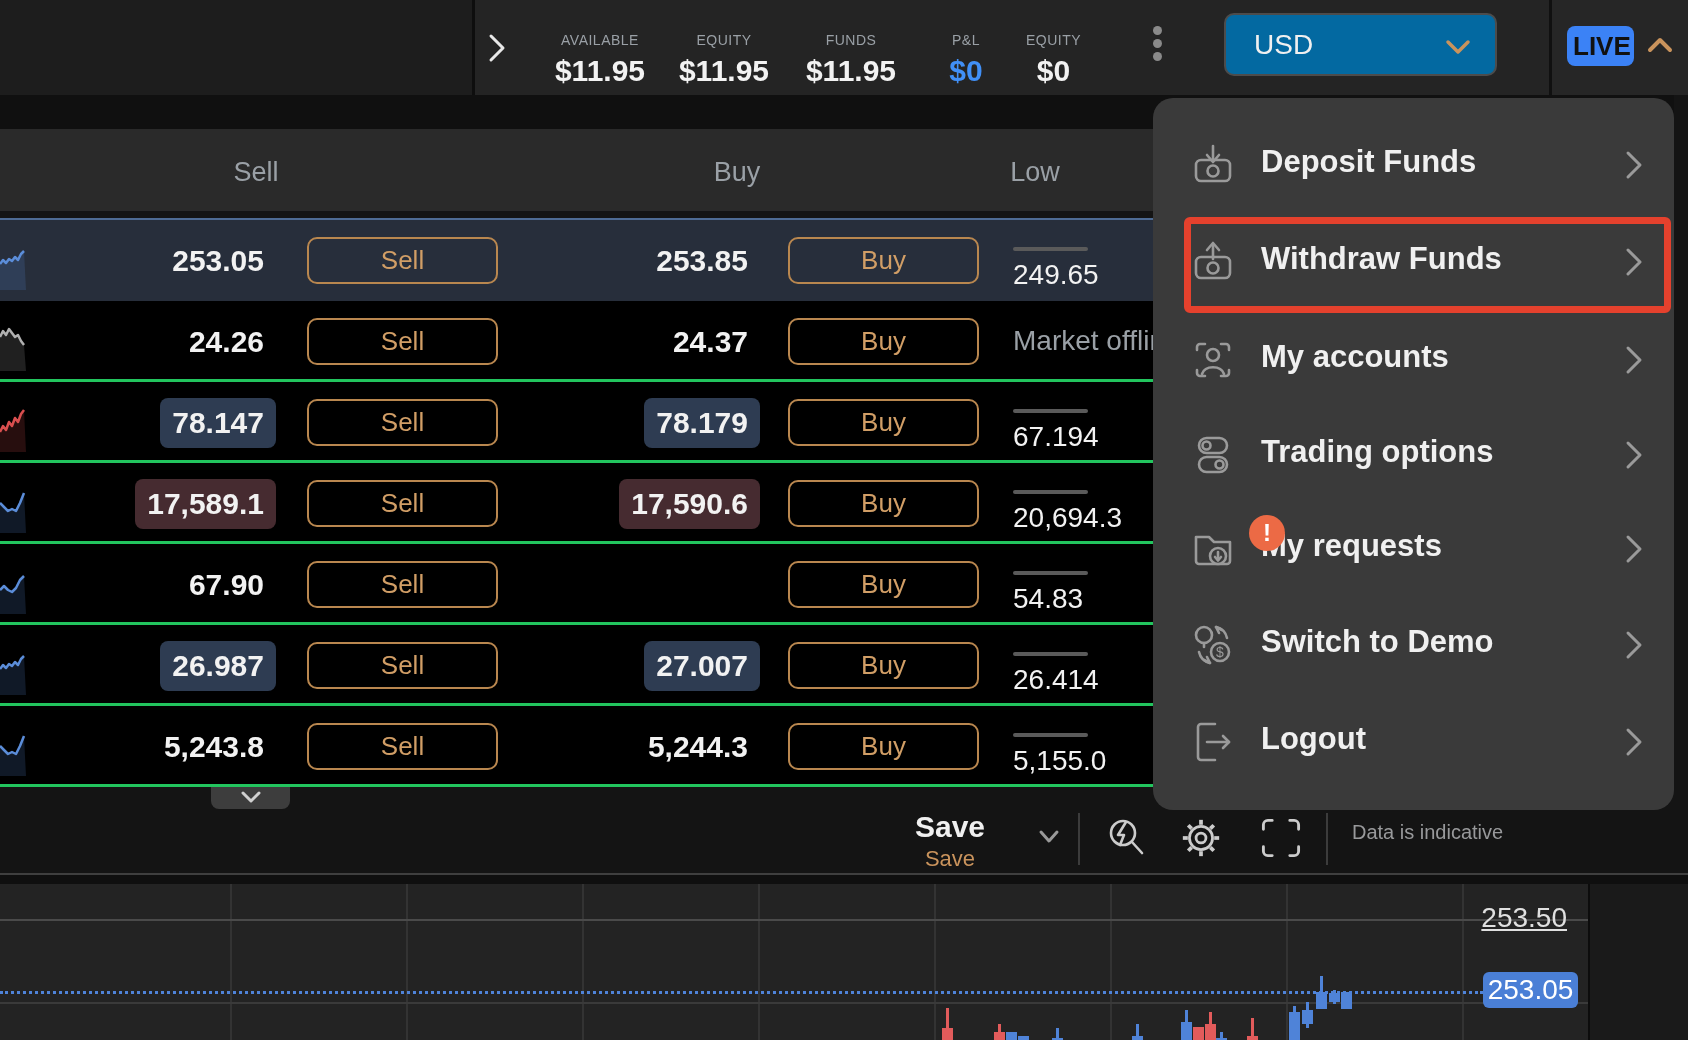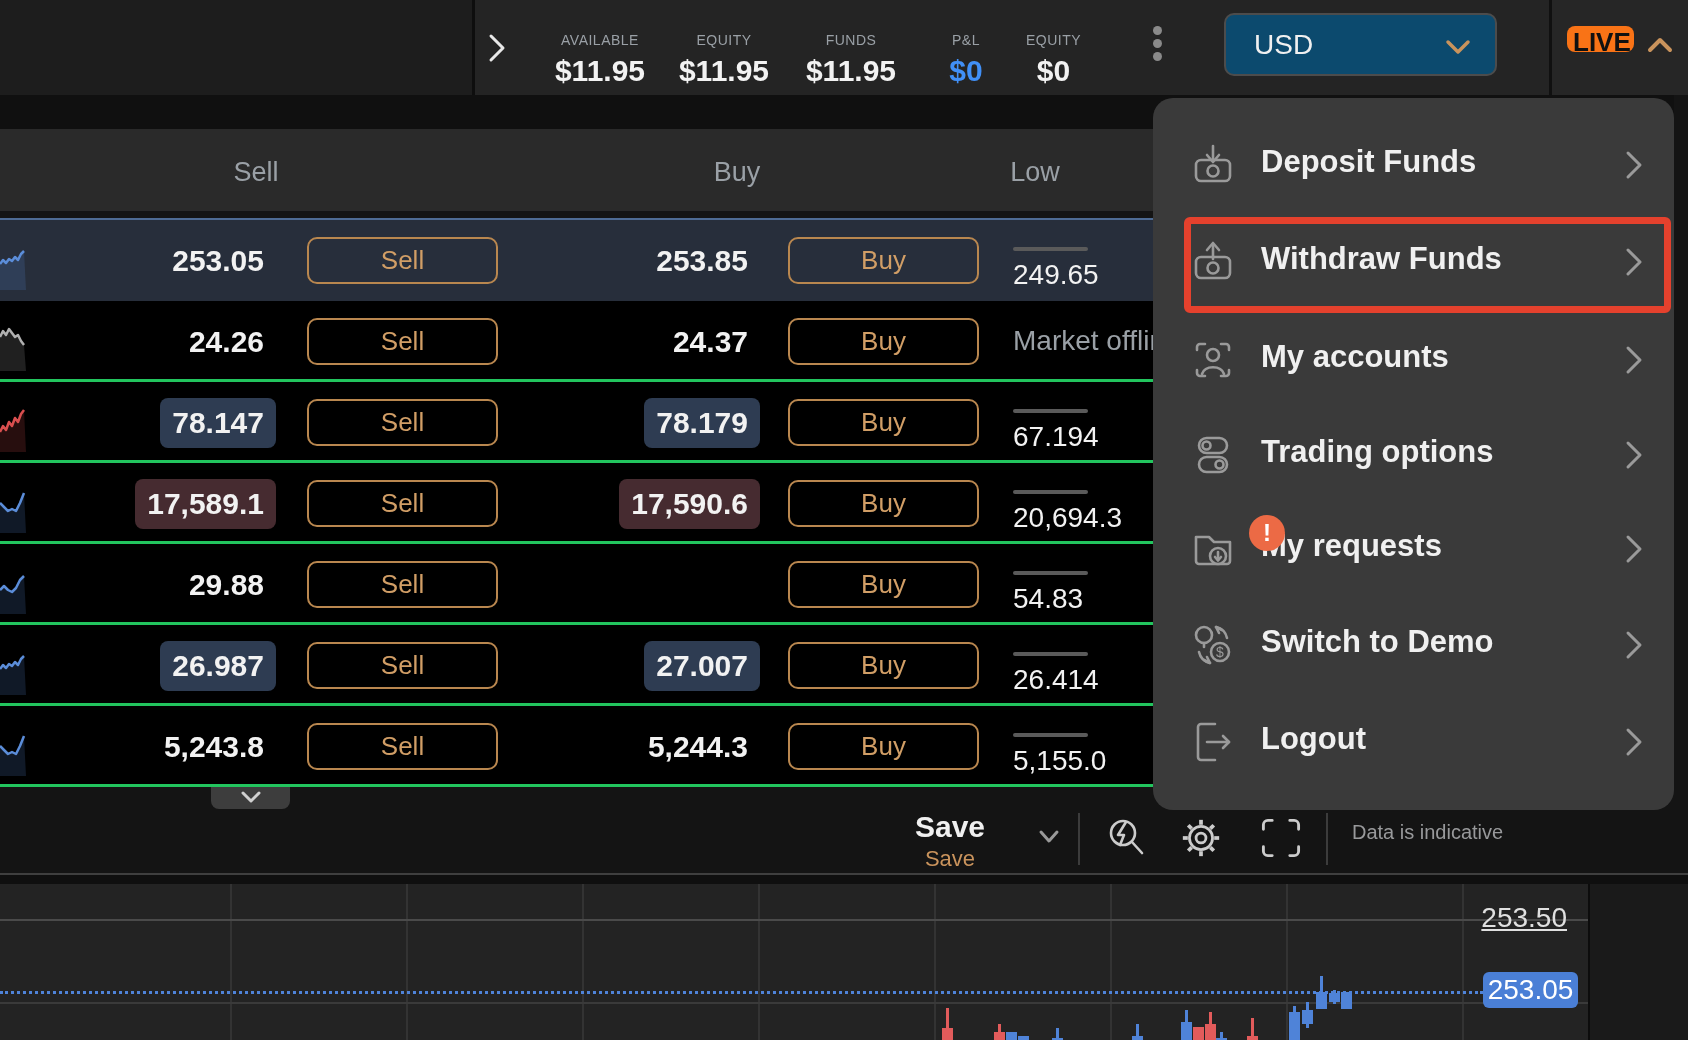--- a/index.html
+++ b/index.html
@@ -11,25 +11,25 @@
   .topbar{position:absolute;left:0;top:0;width:1688px;height:95px;background:#242424;}
   .topbar-left{position:absolute;left:0;top:0;width:472px;height:95px;background:#1d1d1d;border-right:3px solid #0e0e0e;}
   .expand-chevron{position:absolute;left:484px;top:30px;width:26px;height:36px;cursor:pointer;}
   .stat{position:absolute;top:0;height:95px;text-align:center;}
   .stat .lbl{margin-top:32px;font-size:14px;letter-spacing:.5px;color:#9aa0a6;font-weight:400;}
   .stat .val{margin-top:6px;font-size:30px;font-weight:700;color:#f2f2f2;}
   .stat.accent .val{color:#4190f7;}
   .kebab{position:absolute;left:1146px;top:22px;width:22px;height:52px;cursor:pointer;}
   .kebab i{display:block;width:9px;height:9px;border-radius:50%;background:#8a8a8a;margin:4px auto;}
   .currency-select{position:absolute;left:1224px;top:13px;width:273px;height:63px;border:2px solid #4c4c4c;
-       border-radius:10px;box-sizing:border-box;display:flex;align-items:center;cursor:pointer;background:#0c4a6e;}
+       border-radius:10px;box-sizing:border-box;display:flex;align-items:center;cursor:pointer;background:#0369a1;}
   .currency-select .cur{margin-left:28px;font-size:28px;color:#f0f0f0;}
   .currency-select svg{position:absolute;right:22px;top:22px;}
   .topbar-right{position:absolute;left:1549px;top:0;width:139px;height:95px;background:#262626;border-left:3px solid #101010;box-sizing:border-box;}
-  .live-btn{position:absolute;left:15px;top:26px;width:67px;height:26px;background:#f97316;border:none;border-radius:8px;
+  .live-btn{position:absolute;left:15px;top:26px;width:67px;height:40px;background:#3b82f6;border:none;border-radius:8px;
        font-family:inherit;font-size:26px;font-weight:700;color:#111;cursor:pointer;}
   .live-chevron{position:absolute;left:92px;top:34px;cursor:pointer;}
 
   
   .gap-strip{position:absolute;left:0;top:95px;width:1688px;height:34px;background:#101010;}
   .thead{position:absolute;left:0;top:129px;width:1688px;height:82px;background:#2a2a2a;}
   .thead .h{position:absolute;top:28px;width:200px;text-align:center;font-size:27px;color:#9aa0a6;}
   .h-sell{left:156px;} .h-buy{left:637px;} .h-low{left:935px;}
   .row{position:absolute;left:0;width:1688px;height:81px;background:#000000;border-bottom:3px solid #22c55e;
        box-sizing:border-box;cursor:pointer;}
@@ -220,21 +220,21 @@
           <div class="rangebar"></div>
           <div class="lowval">20,694.3</div>
         </div>
   </div>
       <div class="row" style="top: 544px;">
     <svg class="spark" viewBox="0 0 26 60">
           <polygon points="0,36 4,32 8,36 12,38 16,34 20,26 24,22 26,60 0,60" fill="#5b8dd9" opacity="0.18"></polygon>
           <polyline points="0,36 4,32 8,36 12,38 16,34 20,26 24,22" fill="none" stroke="#5b8dd9" stroke-width="2.5" stroke-linejoin="round"></polyline>
         </svg>
     <div class="price sellp">
-          <span class="pill">29.88</span>
+          <span class="pill">67.90</span>
         </div>
     <button class="tbtn sellb">Sell</button>
     <button class="tbtn buyb">Buy</button>
     <div class="lowcell">
           <div class="rangebar"></div>
           <div class="lowval">54.83</div>
         </div>
   </div>
       <div class="row" style="top: 625px;">
     <svg class="spark" viewBox="0 0 26 60">

